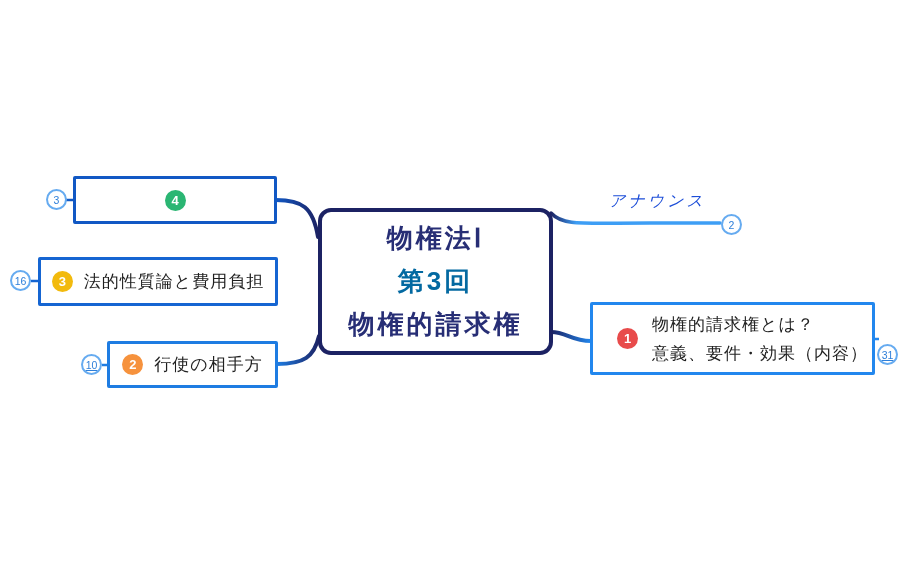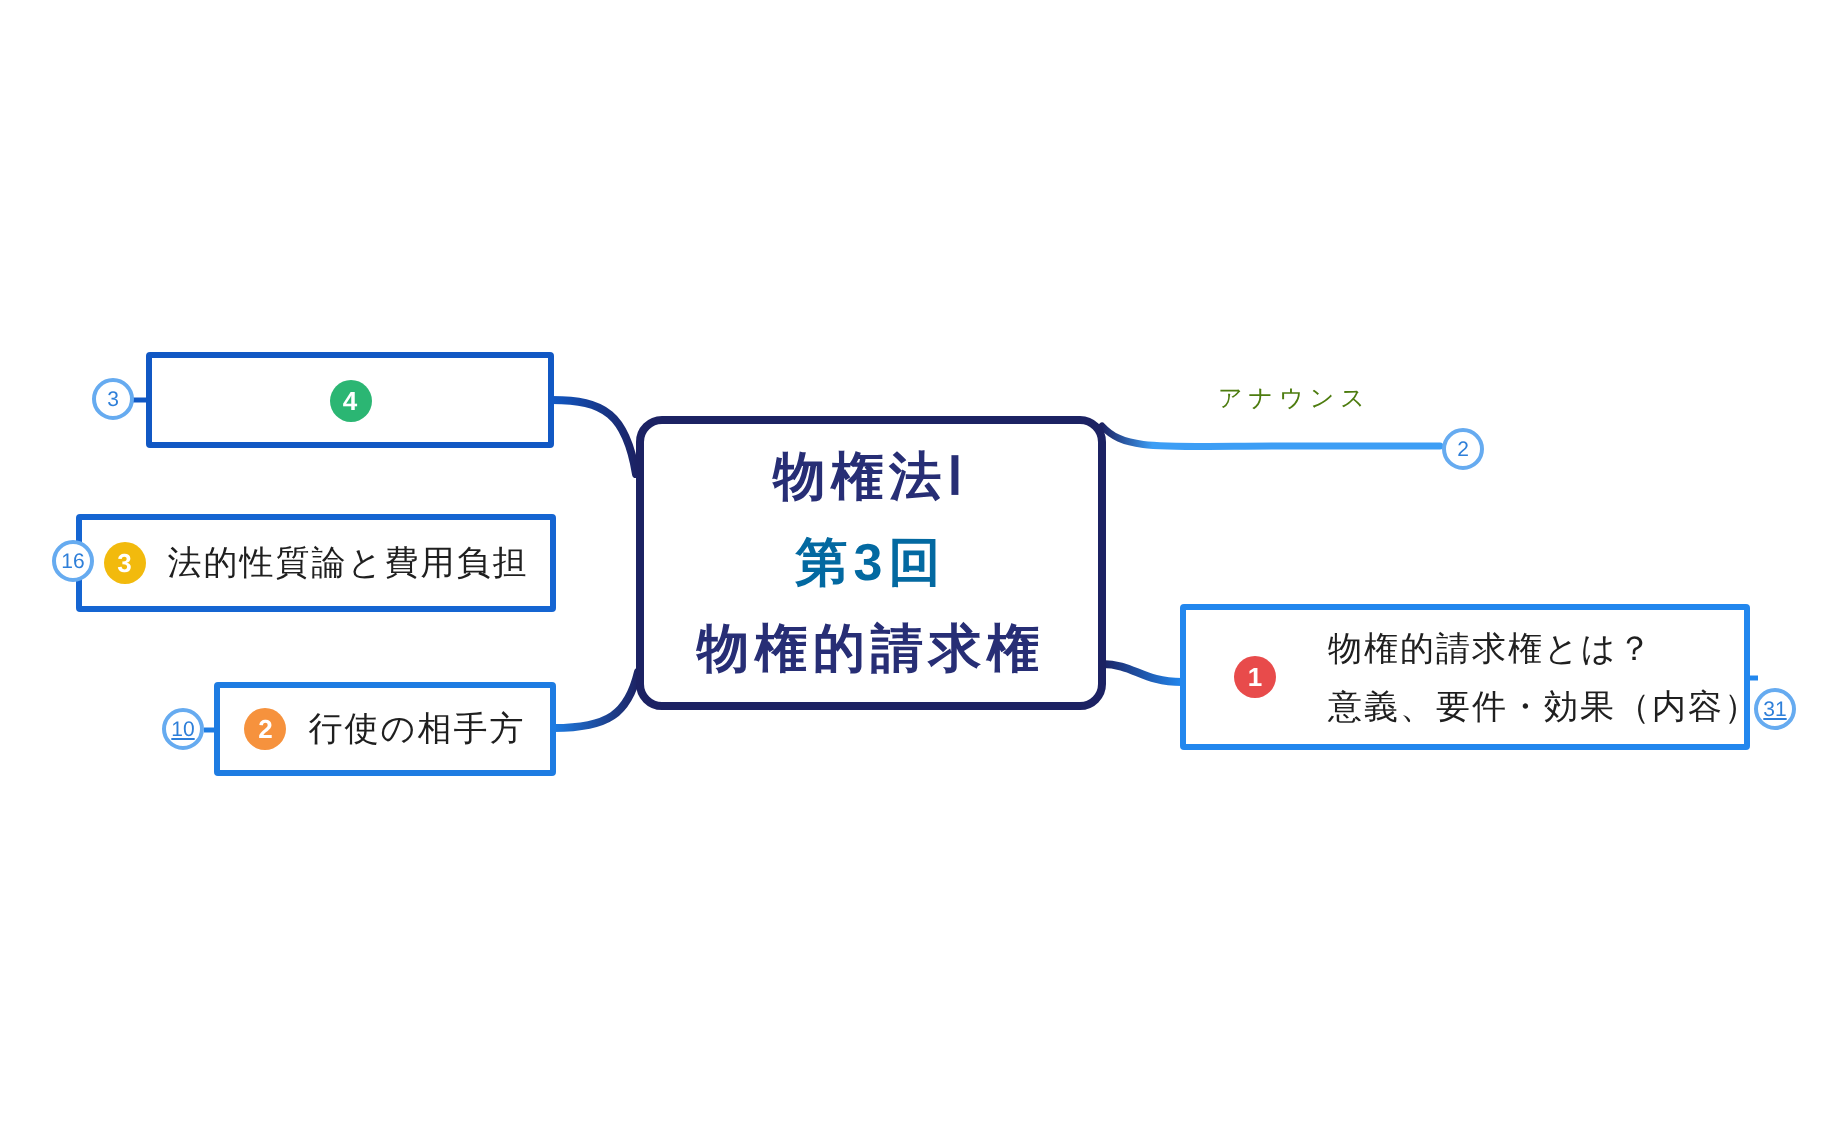--- a/index.html
+++ b/index.html
@@ -70,49 +70,49 @@
   #node-left-bot   { left: 107px; top: 341px; width: 171px; height: 47px; border: 3.5px solid; }
   #node-right      { left: 590px; top: 302px; width: 285px; height: 73px; border: 3.5px solid;
                      justify-content: flex-start; padding-left: 24px; gap: 14px; }
   .right-text-block { display: flex; flex-direction: column; }
   .right-line {
     color: #1f1f1f;
     font-size: 17px;
     letter-spacing: 1px;
     line-height: 29px;
     white-space: nowrap;
-    margin-left: 12px;
   }
   .count-circle {
     position: absolute;
     width: 21px; height: 21px;
     box-sizing: border-box;
     border: 2px solid;
     border-radius: 50%;
     background: #ffffff;
     display: flex;
     align-items: center;
     justify-content: center;
     font-size: 10.5px;
     z-index: 2;
     cursor: pointer;
   }
   #count-left-top  { left: 46px;  top: 189px; }
-  #count-left-mid  { left: 10px;  top: 270px; margin-left: 16px; }
+  #count-left-mid  { left: 10px;  top: 270px; }
   #count-left-bot  { left: 81px;  top: 354px; }
   #count-announce  { left: 721px; top: 214px; }
   #count-right     { left: 877px; top: 344px; text-decoration: underline; }
   #announce-label {
     position: absolute;
     left: 609px; top: 191px;
-    font-size: 12px;
+    font-size: 16px;
     letter-spacing: 3px;
-    color: #4d7c0f;
+    color: #1d4ed8;
     z-index: 2;
     white-space: nowrap;
+    font-style: italic;
   }
 </style>
 </head>
 <body>
 
 <div id="canvas">
 
   <svg id="connector-layer" viewBox="0 0 912 564" xmlns="http://www.w3.org/2000/svg">
     <defs>
       <linearGradient id="grad-left-0" x1="0" y1="0" x2="1" y2="0">

